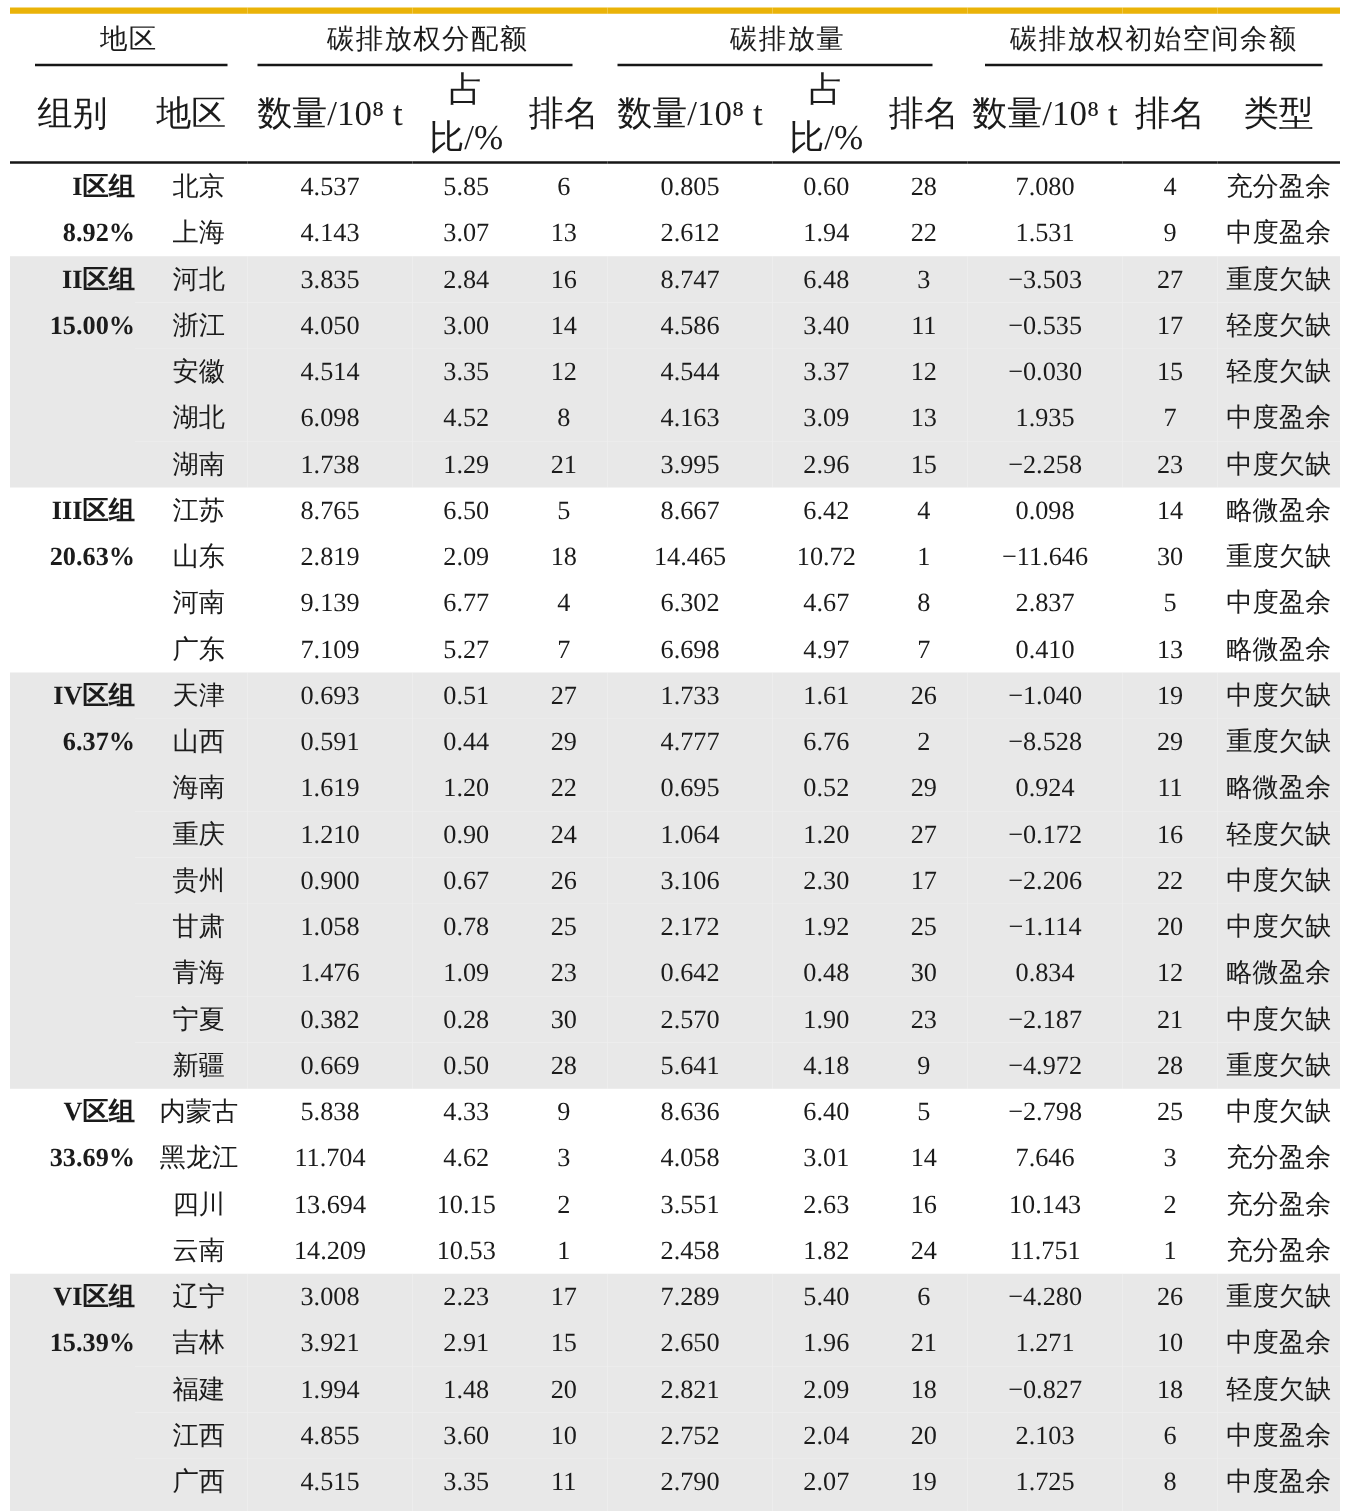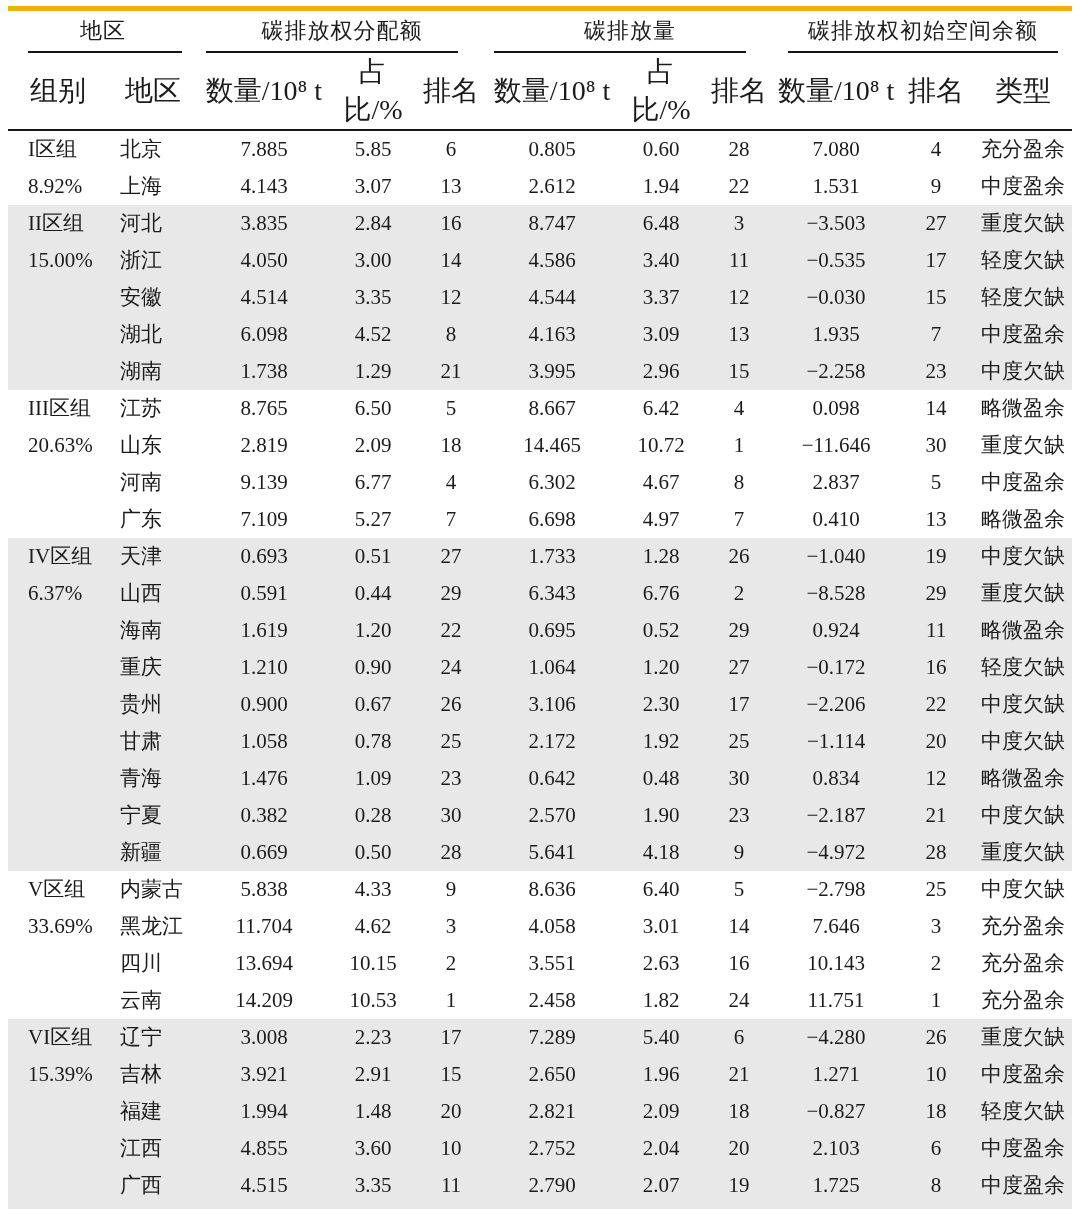--- a/index.html
+++ b/index.html
@@ -23,23 +23,23 @@
   .gh.first .ghrule{margin:0 16px 0 20px;}
   .gh.last .ghrule{margin:0 14px 0 14px;}
   
   tr.subhead th{
     height:38px;border-bottom:2px solid #161616;
     text-align:center;font-size:28px;
   }
   
   tbody td{height:37px;padding:0;text-align:center;line-height:37px;}
   tbody tr.shaded td{background:#e8e8e8;}
-  td.groupcell{text-align:left;padding-left:20px;vertical-align:top;}
+  td.groupcell{text-align:right;padding-left:20px;vertical-align:top;font-weight:bold;}
   .gname,.gshare{height:37px;line-height:37px;}
-  td.regioncell{text-align:left;padding-left:12px;}
+  td.regioncell{text-align:center;padding-left:12px;}
 </style>
 </head>
 <body>
 
 <table>
   <colgroup>
     <col style="width:100px">
       <col style="width:90px">
     <col style="width:132px">
       <col style="width:86px">
@@ -92,21 +92,21 @@
       <th>类型</th>
     </tr>
   </thead>
   <tbody>
       <tr>
         <td class="groupcell" rowspan="2">
           <div class="gname">I区组</div>
           <div class="gshare">8.92%</div>
         </td>
         <td class="regioncell">北京</td>
-        <td>7.885</td>
+        <td>4.537</td>
         <td>5.85</td>
         <td>6</td>
         <td>0.805</td>
         <td>0.60</td>
         <td>28</td>
         <td>7.080</td>
         <td>4</td>
         <td>充分盈余</td>
       </tr>
       <tr>
@@ -240,32 +240,32 @@
       <tr class="shaded">
         <td class="groupcell" rowspan="9">
           <div class="gname">IV区组</div>
           <div class="gshare">6.37%</div>
         </td>
         <td class="regioncell">天津</td>
         <td>0.693</td>
         <td>0.51</td>
         <td>27</td>
         <td>1.733</td>
-        <td>1.28</td>
+        <td>1.61</td>
         <td>26</td>
         <td>−1.040</td>
         <td>19</td>
         <td>中度欠缺</td>
       </tr>
       <tr class="shaded">
         <td class="regioncell">山西</td>
         <td>0.591</td>
         <td>0.44</td>
         <td>29</td>
-        <td>6.343</td>
+        <td>4.777</td>
         <td>6.76</td>
         <td>2</td>
         <td>−8.528</td>
         <td>29</td>
         <td>重度欠缺</td>
       </tr>
       <tr class="shaded">
         <td class="regioncell">海南</td>
         <td>1.619</td>
         <td>1.20</td>

